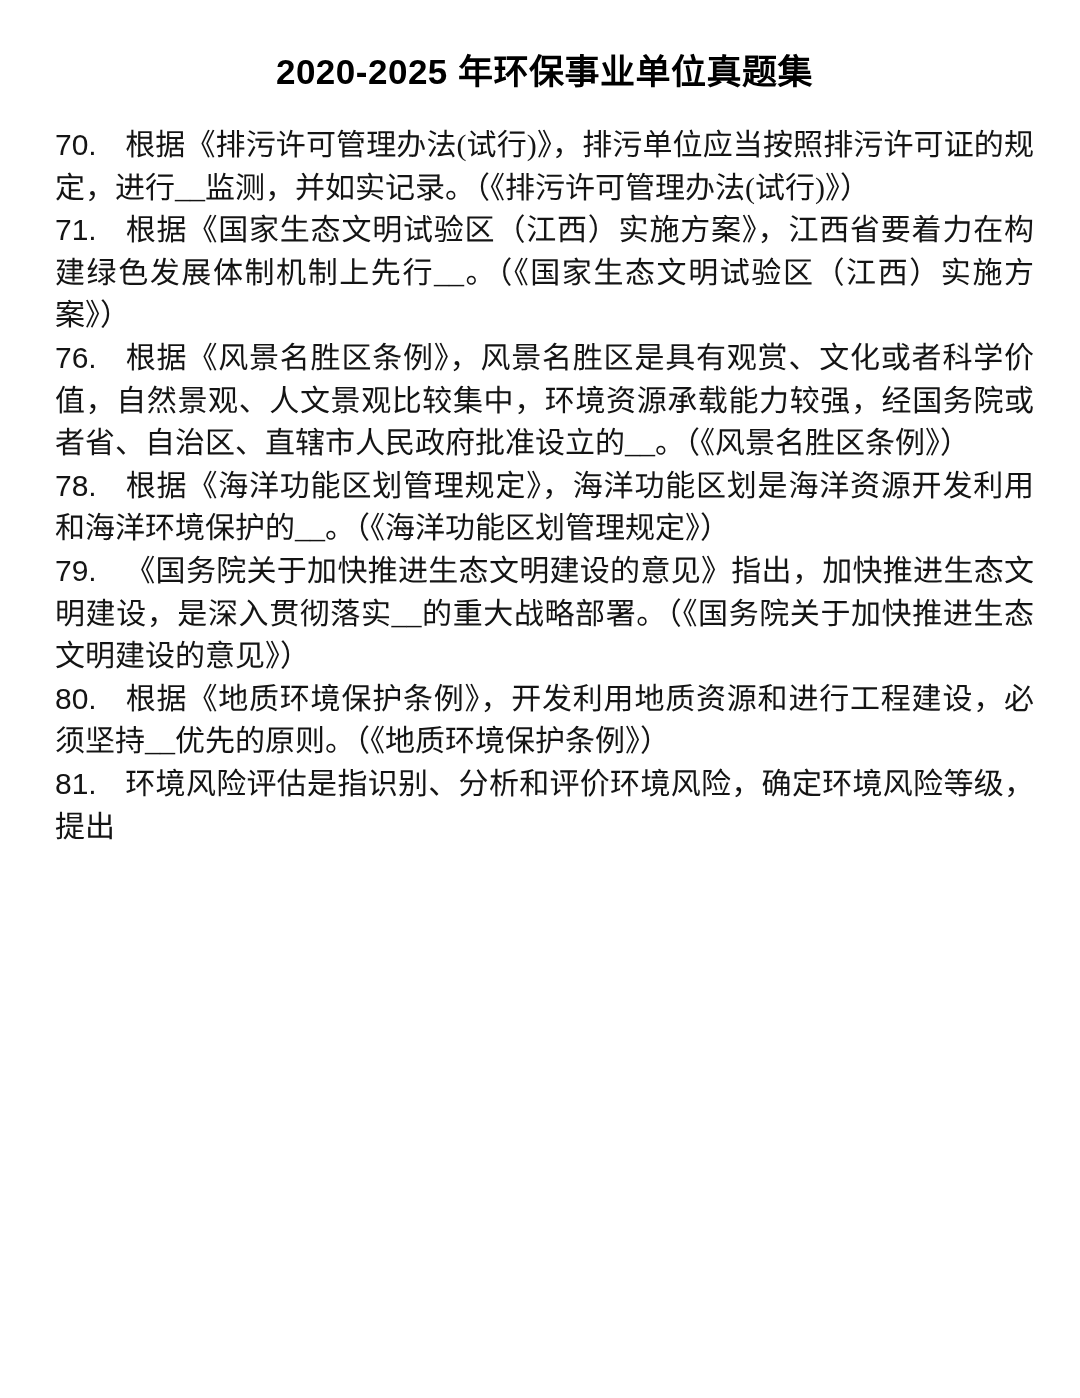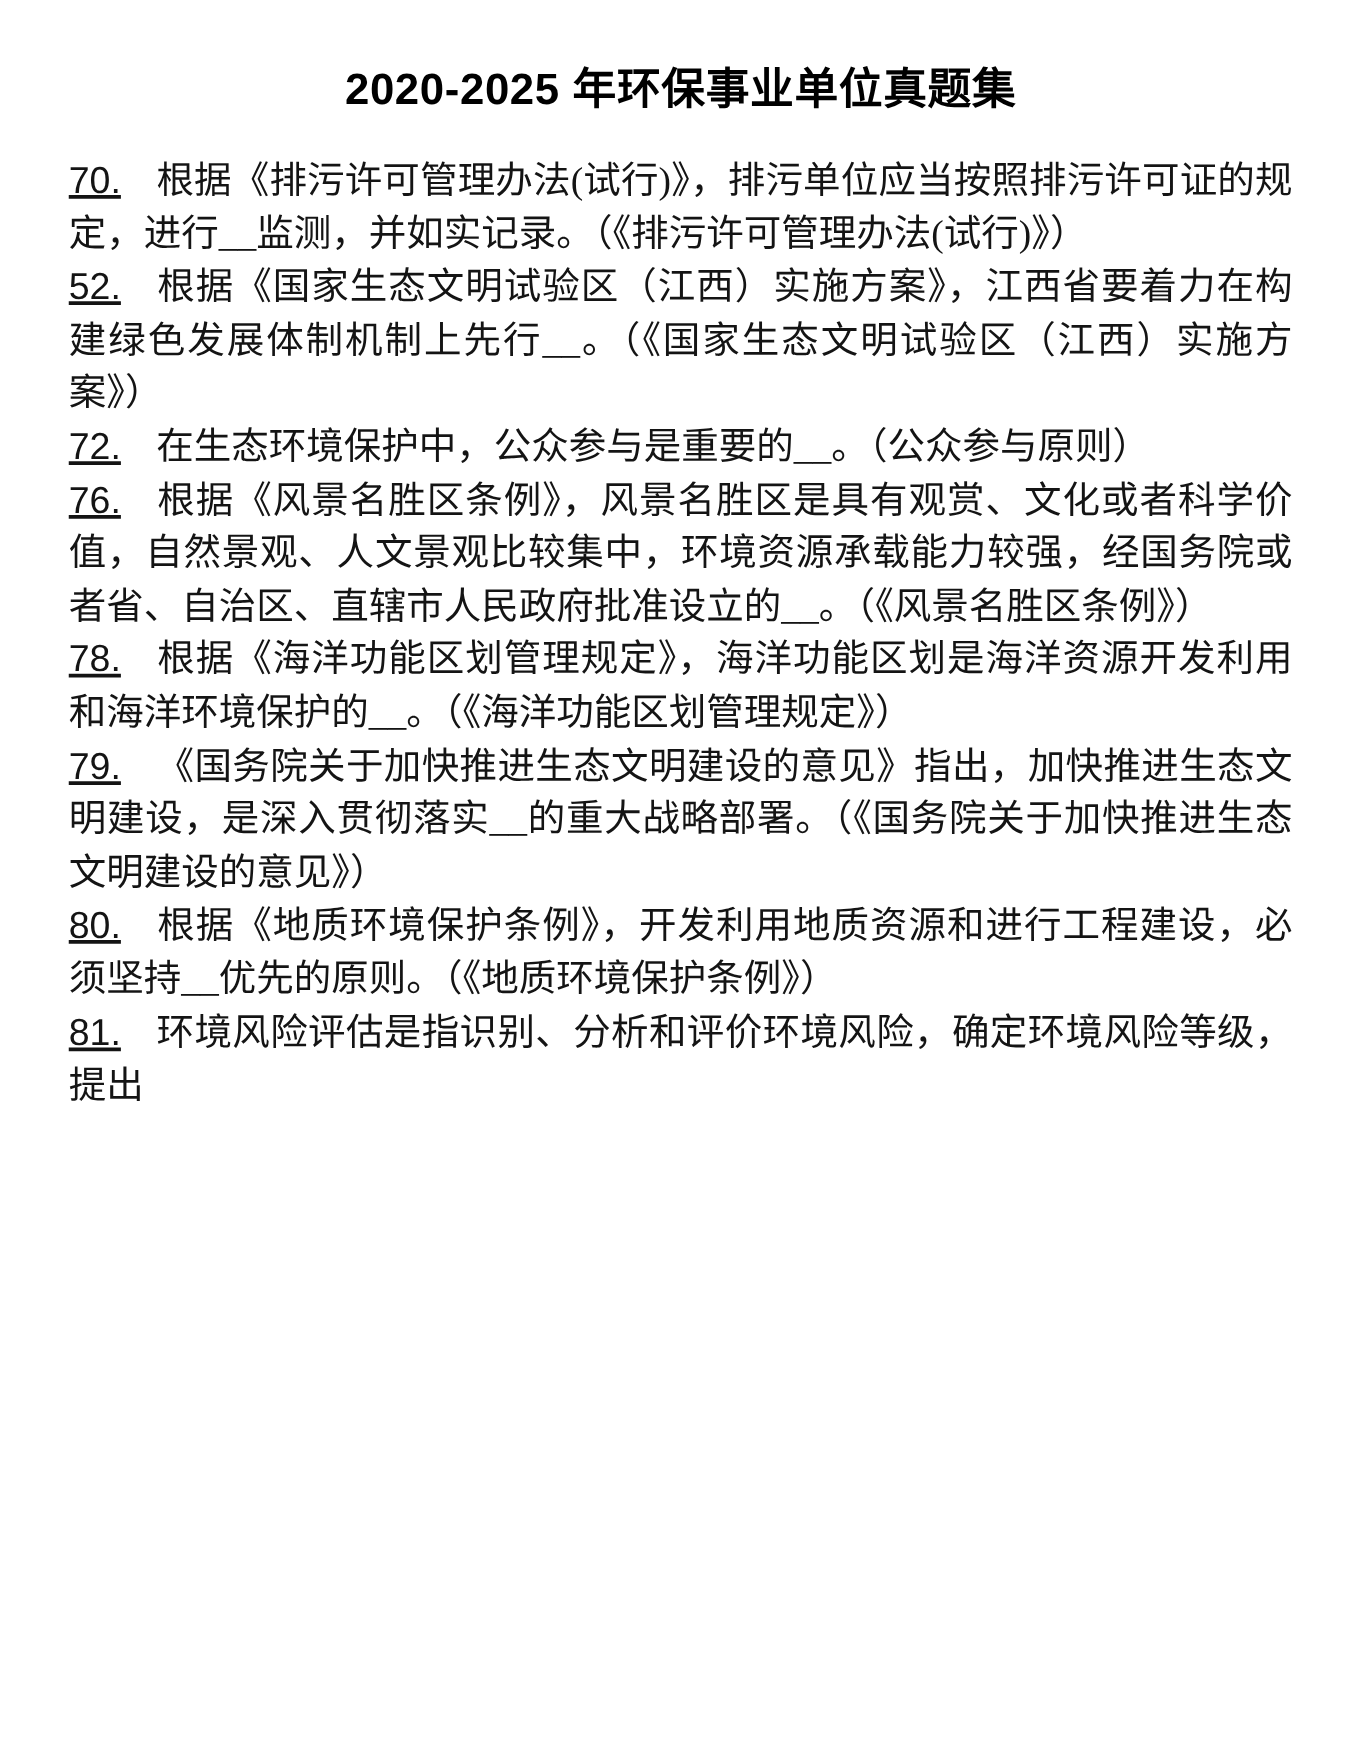--- a/index.html
+++ b/index.html
@@ -39,40 +39,38 @@
     line-height: 42.6px;
     text-align: justify;
     text-justify: inter-ideograph;
     word-break: break-all;
     color: #141414;
   }
   .qnum {
     display: inline-block;
     width: 70px;
     font-family: "Liberation Sans", "DejaVu Sans", sans-serif;
-    text-decoration: underline;
   }
   .qtext {
     
   }
 </style>
 </head>
 <body>
 
 <div class="page">
 
   <h1 class="doc-title">2020-2025 年环保事业单位真题集</h1>
 
   <div class="question-list">
 
     <p class="q"><span class="qnum">70.</span><span class="qtext">根据《排污许可管理办法(试行)》，排污单位应当按照排污许可证的规定，进行__监测，并如实记录。（《排污许可管理办法(试行)》）</span></p>
 
-    <p class="q"><span class="qnum">52.</span><span class="qtext">根据《国家生态文明试验区（江西）实施方案》，江西省要着力在构建绿色发展体制机制上先行__。（《国家生态文明试验区（江西）实施方案》）</span></p>
+    <p class="q"><span class="qnum">71.</span><span class="qtext">根据《国家生态文明试验区（江西）实施方案》，江西省要着力在构建绿色发展体制机制上先行__。（《国家生态文明试验区（江西）实施方案》）</span></p>
 
-    <p class="q"><span class="qnum">72.</span><span class="qtext">在生态环境保护中，公众参与是重要的__。（公众参与原则）</span></p>
 
 
 
 
     <p class="q"><span class="qnum">76.</span><span class="qtext">根据《风景名胜区条例》，风景名胜区是具有观赏、文化或者科学价值，自然景观、人文景观比较集中，环境资源承载能力较强，经国务院或者省、自治区、直辖市人民政府批准设立的__。（《风景名胜区条例》）</span></p>
 
 
     <p class="q"><span class="qnum">78.</span><span class="qtext">根据《海洋功能区划管理规定》，海洋功能区划是海洋资源开发利用和海洋环境保护的__。（《海洋功能区划管理规定》）</span></p>
 
     <p class="q"><span class="qnum">79.</span><span class="qtext">《国务院关于加快推进生态文明建设的意见》指出，加快推进生态文明建设，是深入贯彻落实__的重大战略部署。（《国务院关于加快推进生态文明建设的意见》）</span></p>

